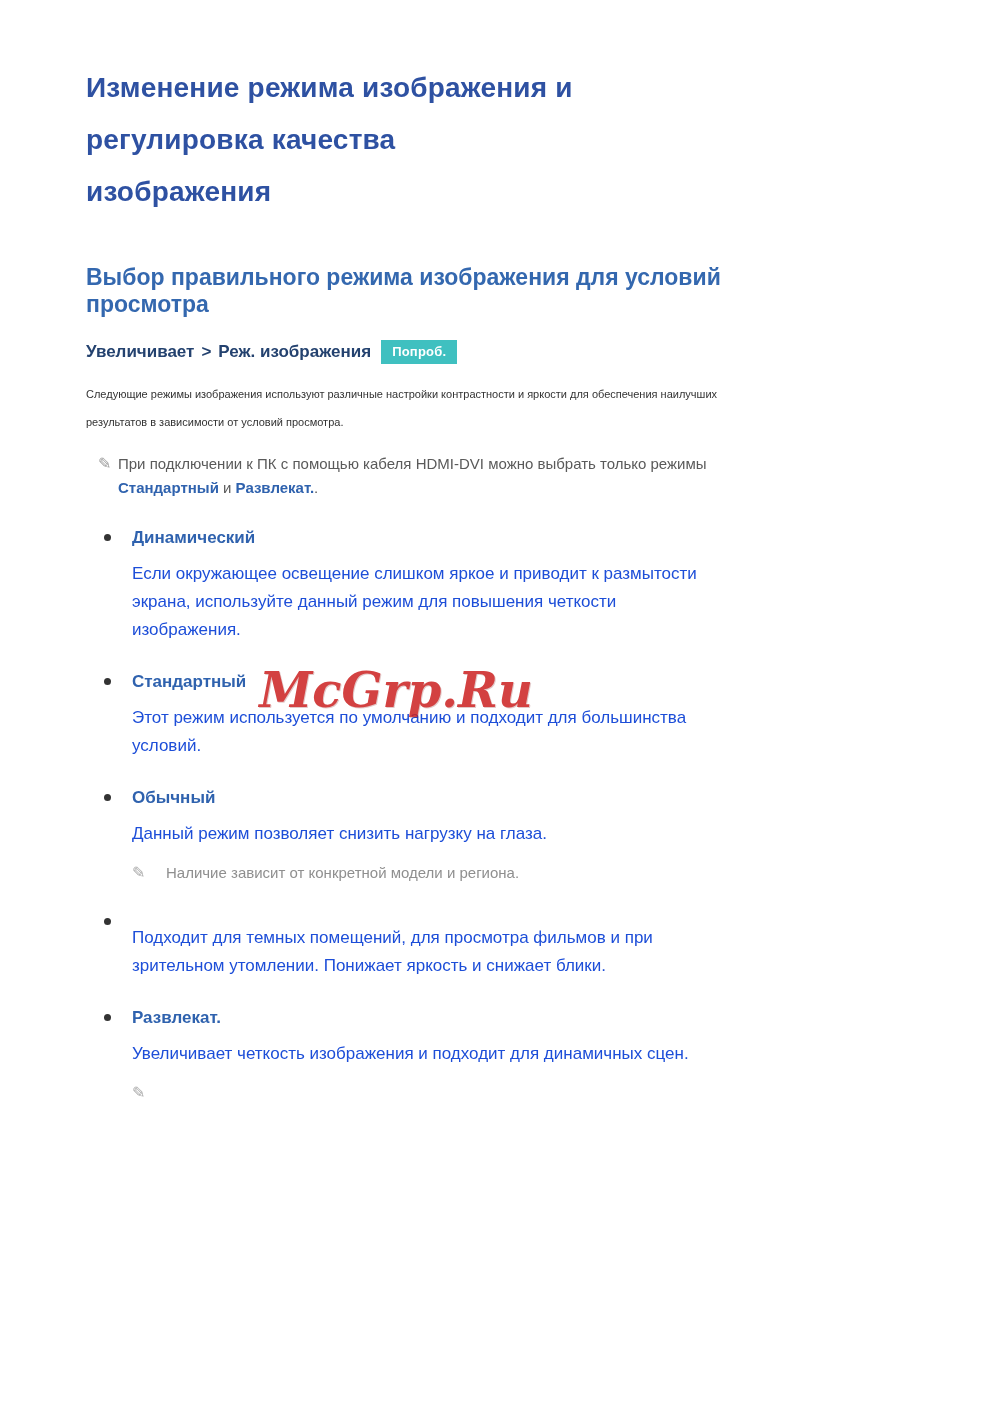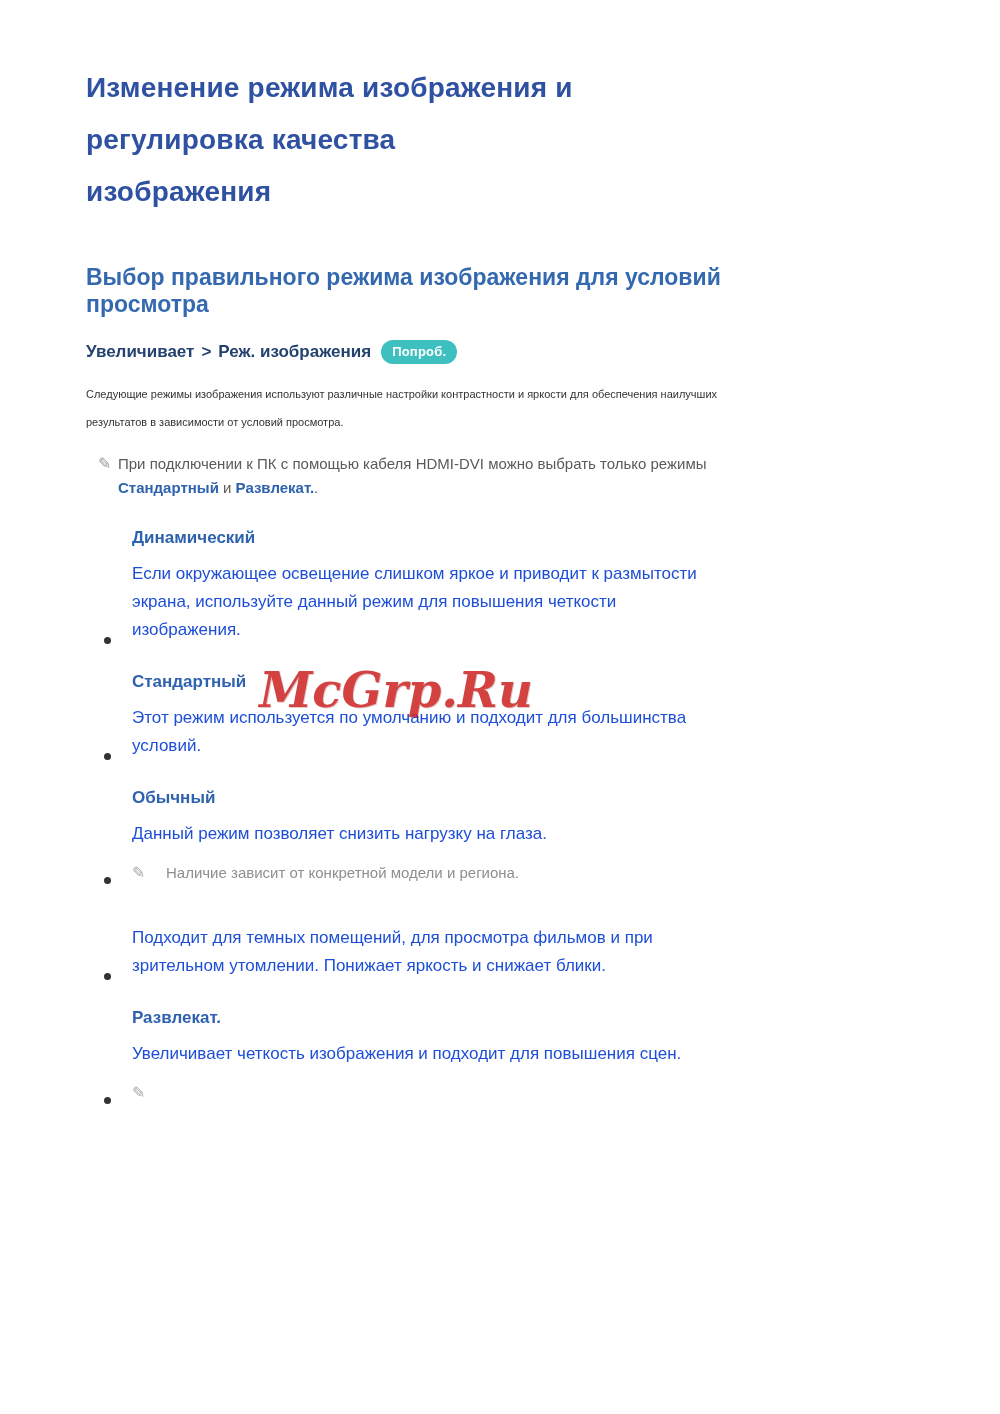--- a/index.html
+++ b/index.html
@@ -42,21 +42,21 @@
   .breadcrumb .sep { margin: 0 7px; font-weight: bold; }
   .badge {
     display: inline-block;
     margin-left: 10px;
     background: var(--badge-teal, #3fc0c0);
     color: #ffffff;
     font-size: 13px;
     font-weight: bold;
     line-height: 1;
     padding: 5px 11px 6px 11px;
-    border-radius: 12px;
+    border-radius: 0;
     letter-spacing: 0.2px;
   }
 
   .intro {
     margin-top: 16px;
     font-size: 11px;
     line-height: 28px;
     max-width: 810px;
     color: #333333;
   }
@@ -77,21 +77,21 @@
     font-size: 16px;
     line-height: 24px;
   }
   .note-row .note-text { max-width: 800px; }
   .note-mode {
     color: var(--mode-blue, #2f62ae);
     font-weight: bold;
   }
 
   .mode-list { margin-top: 26px; }
-  .mode-item { display: flex; align-items: flex-end; margin-top: 28px; }
+  .mode-item { display: flex; align-items: flex-start; margin-top: 28px; }
   .bullet {
     flex: 0 0 7px;
     width: 7px; height: 7px;
     border-radius: 50%;
     background: #333333;
     margin: 6px 0 0 18px;
   }
   .mode-body { margin-left: 21px; flex: 1; }
   .mode-title {
     font-size: 17px;
@@ -198,21 +198,21 @@
         <span class="bullet"></span>
         <div class="mode-body">
           <p class="mode-desc">Подходит для темных помещений, для просмотра фильмов и при зрительном утомлении. Понижает яркость и снижает блики.</p>
         </div>
       </div>
 
       <div class="mode-item">
         <span class="bullet"></span>
         <div class="mode-body">
           <div class="mode-title">Развлекат.</div>
-          <p class="mode-desc">Увеличивает четкость изображения и подходит для повышения сцен.</p>
+          <p class="mode-desc">Увеличивает четкость изображения и подходит для динамичных сцен.</p>
           <div class="mode-note">
             <span class="pencil">✎</span>
           </div>
         </div>
       </div>
 
     </div>
   </div>
 
   <div class="watermark">McGrp.Ru</div>

